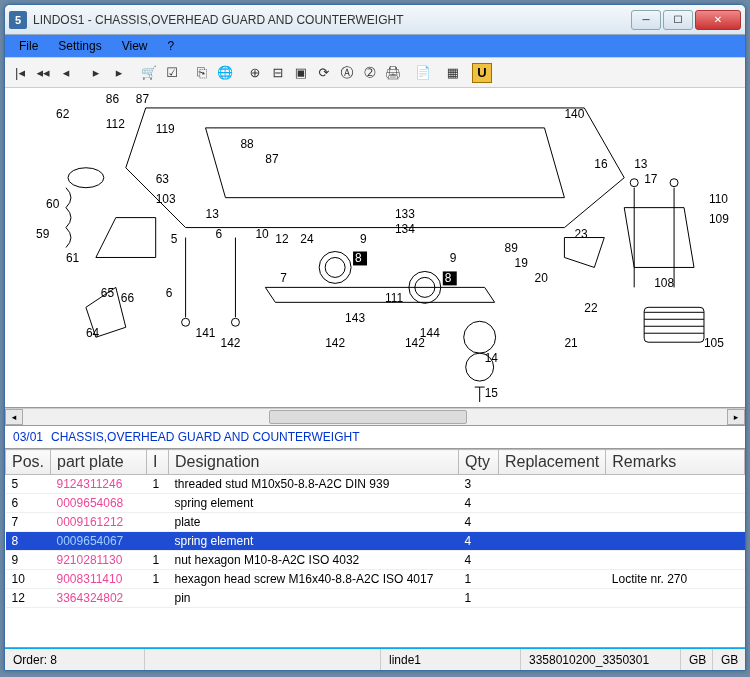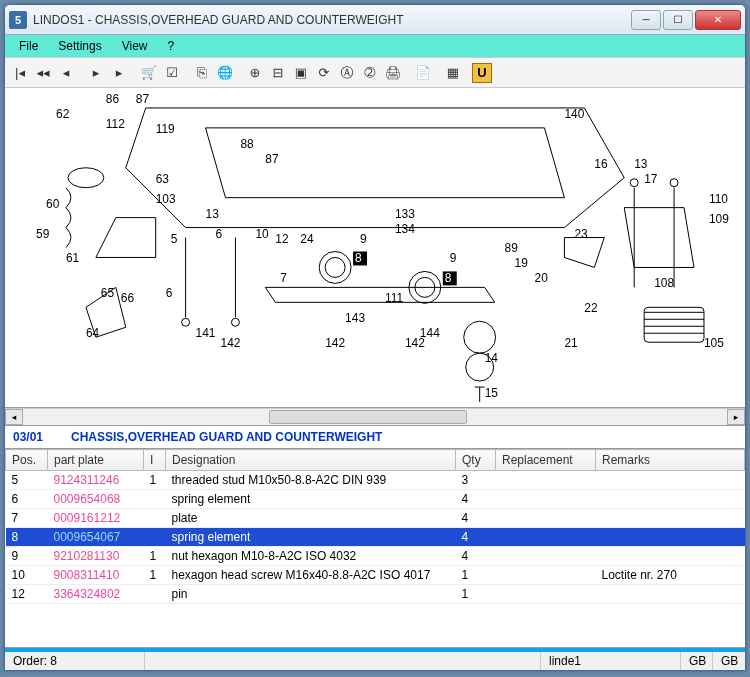--- a/index.html
+++ b/index.html
@@ -4,41 +4,41 @@
 <style>
 * { box-sizing: border-box; margin: 0; padding: 0; font-family: "Segoe UI", Tahoma, sans-serif; font-size: 12px; }
 body { background: #6b8aa8; padding: 4px; }
 .window { background: #fff; border: 1px solid #3a6ea5; border-radius: 6px 6px 0 0; overflow: hidden; display: flex; flex-direction: column; height: 667px; box-shadow: 0 0 4px rgba(0,0,0,.3); }
 .titlebar { background: linear-gradient(#f4f8fb, #dce7f2); display: flex; align-items: center; height: 30px; padding: 0 4px; border-bottom: 1px solid #9ab; }
 .app-icon { width: 18px; height: 18px; background: #3a6ea5; color: #fff; display: flex; align-items: center; justify-content: center; font-weight: bold; border-radius: 2px; margin-right: 6px; font-size: 11px; }
 .title-text { flex: 1; color: #333; }
 .win-btns { display: flex; gap: 2px; }
 .win-btn { width: 30px; height: 20px; border: 1px solid #8aa; border-radius: 3px; background: linear-gradient(#f0f5fa,#d5e2ee); display: flex; align-items: center; justify-content: center; font-size: 10px; cursor: pointer; }
 .win-close { background: linear-gradient(#e88,#c33); color: #fff; border-color: #a33; width: 46px; }
-.menubar { display: flex; gap: 4px; padding: 2px 6px; background: #5eead4; border-bottom: 1px solid #ccc; }
+.menubar { display: flex; gap: 4px; padding: 2px 6px; background: #3b82f6; border-bottom: 1px solid #ccc; }
 .menu-item { padding: 2px 8px; cursor: pointer; }
 .toolbar { display: flex; align-items: center; padding: 2px 4px; background: #f4f4f4; border-bottom: 1px solid #ccc; gap: 1px; height: 30px; }
 .tb-btn { width: 22px; height: 22px; border: 1px solid transparent; display: flex; align-items: center; justify-content: center; cursor: pointer; font-size: 13px; color: #333; }
 .tb-sep { width: 6px; }
 .tb-u { background: #f0c040; color: #000; font-weight: bold; width: 20px; height: 20px; border: 1px solid #a07000; }
 .diagram-area { flex: 0 0 320px; position: relative; background: #fff; overflow: hidden; border-bottom: 1px solid #999; }
 .diagram-svg { width: 100%; height: 100%; }
 .scroll-h { height: 18px; background: #f0f0f0; border-top: 1px solid #ccc; border-bottom: 1px solid #999; display: flex; align-items: center; }
 .scroll-thumb { height: 14px; background: #dcdcdc; border: 1px solid #aaa; border-radius: 2px; margin-left: 35%; width: 28%; }
 .scroll-arrow { width: 18px; height: 16px; background: #e8e8e8; border: 1px solid #aaa; display: flex; align-items: center; justify-content: center; font-size: 9px; }
 .scroll-track { flex: 1; position: relative; }
-.section-hdr { padding: 4px 8px; color: #0033cc; font-weight: bold; font-size: 13px; display: flex; gap: 28px; border-bottom: 1px solid #999; }
+.section-hdr { padding: 4px 8px; color: #0033cc; font-weight: normal; font-size: 13px; display: flex; gap: 8px; border-bottom: 1px solid #999; }
 .table-wrap { flex: 1; overflow-y: auto; border-bottom: 1px solid #999; }
 table { width: 100%; border-collapse: collapse; }
-th { background: linear-gradient(#fbfbfb,#eee); border: 1px solid #bbb; text-align: left; padding: 3px 6px; font-weight: normal; color: #333; font-size: 12px; position: sticky; top: 0; }
+th { background: linear-gradient(#fbfbfb,#eee); border: 1px solid #bbb; text-align: left; padding: 3px 6px; font-weight: normal; color: #333; font-size: 16px; position: sticky; top: 0; }
 td { padding: 2px 6px; border-bottom: 1px solid #eee; vertical-align: top; }
 tr.selected td { background: #1e4dd4; color: #fff; }
 tr.selected .pn-green { color: #a0d0ff; }
 .pn-green { color: #ec4899; }
-.statusbar { display: flex; height: 22px; background: #f0f0f0; border-top: 4px solid #0ea5e9; font-size: 12px; }
+.statusbar { display: flex; height: 22px; background: #f0f0f0; border-top: 1px solid #0ea5e9; font-size: 12px; }
 .status-cell { padding: 2px 8px; border-right: 1px solid #ccc; display: flex; align-items: center; }
 .status-cell:first-child { width: 140px; }
 .status-spacer { flex: 1; border-right: 1px solid #ccc; }
 .col-pos{width:42px}.col-pn{width:96px}.col-i{width:22px}.col-des{width:290px}.col-qty{width:40px}.col-rep{width:100px}
 </style>
 </head>
 <body>
 
 <div class="window">
   <div class="titlebar">
@@ -267,16 +267,17 @@
             <td></td>
           </tr>
         </tbody>
     </table>
   </div>
 
   <div class="statusbar">
     <div class="status-cell">Order: 8</div>
     <div class="status-spacer"></div>
     <div class="status-cell" style="width:140px">linde1</div>
+    <div class="status-cell" style="width:160px">3358010200_3350301</div>
     <div class="status-cell" style="width:32px">GB</div>
     <div class="status-cell" style="width:32px;border-right:none">GB</div>
   </div>
 </div>
 
 </body></html>

